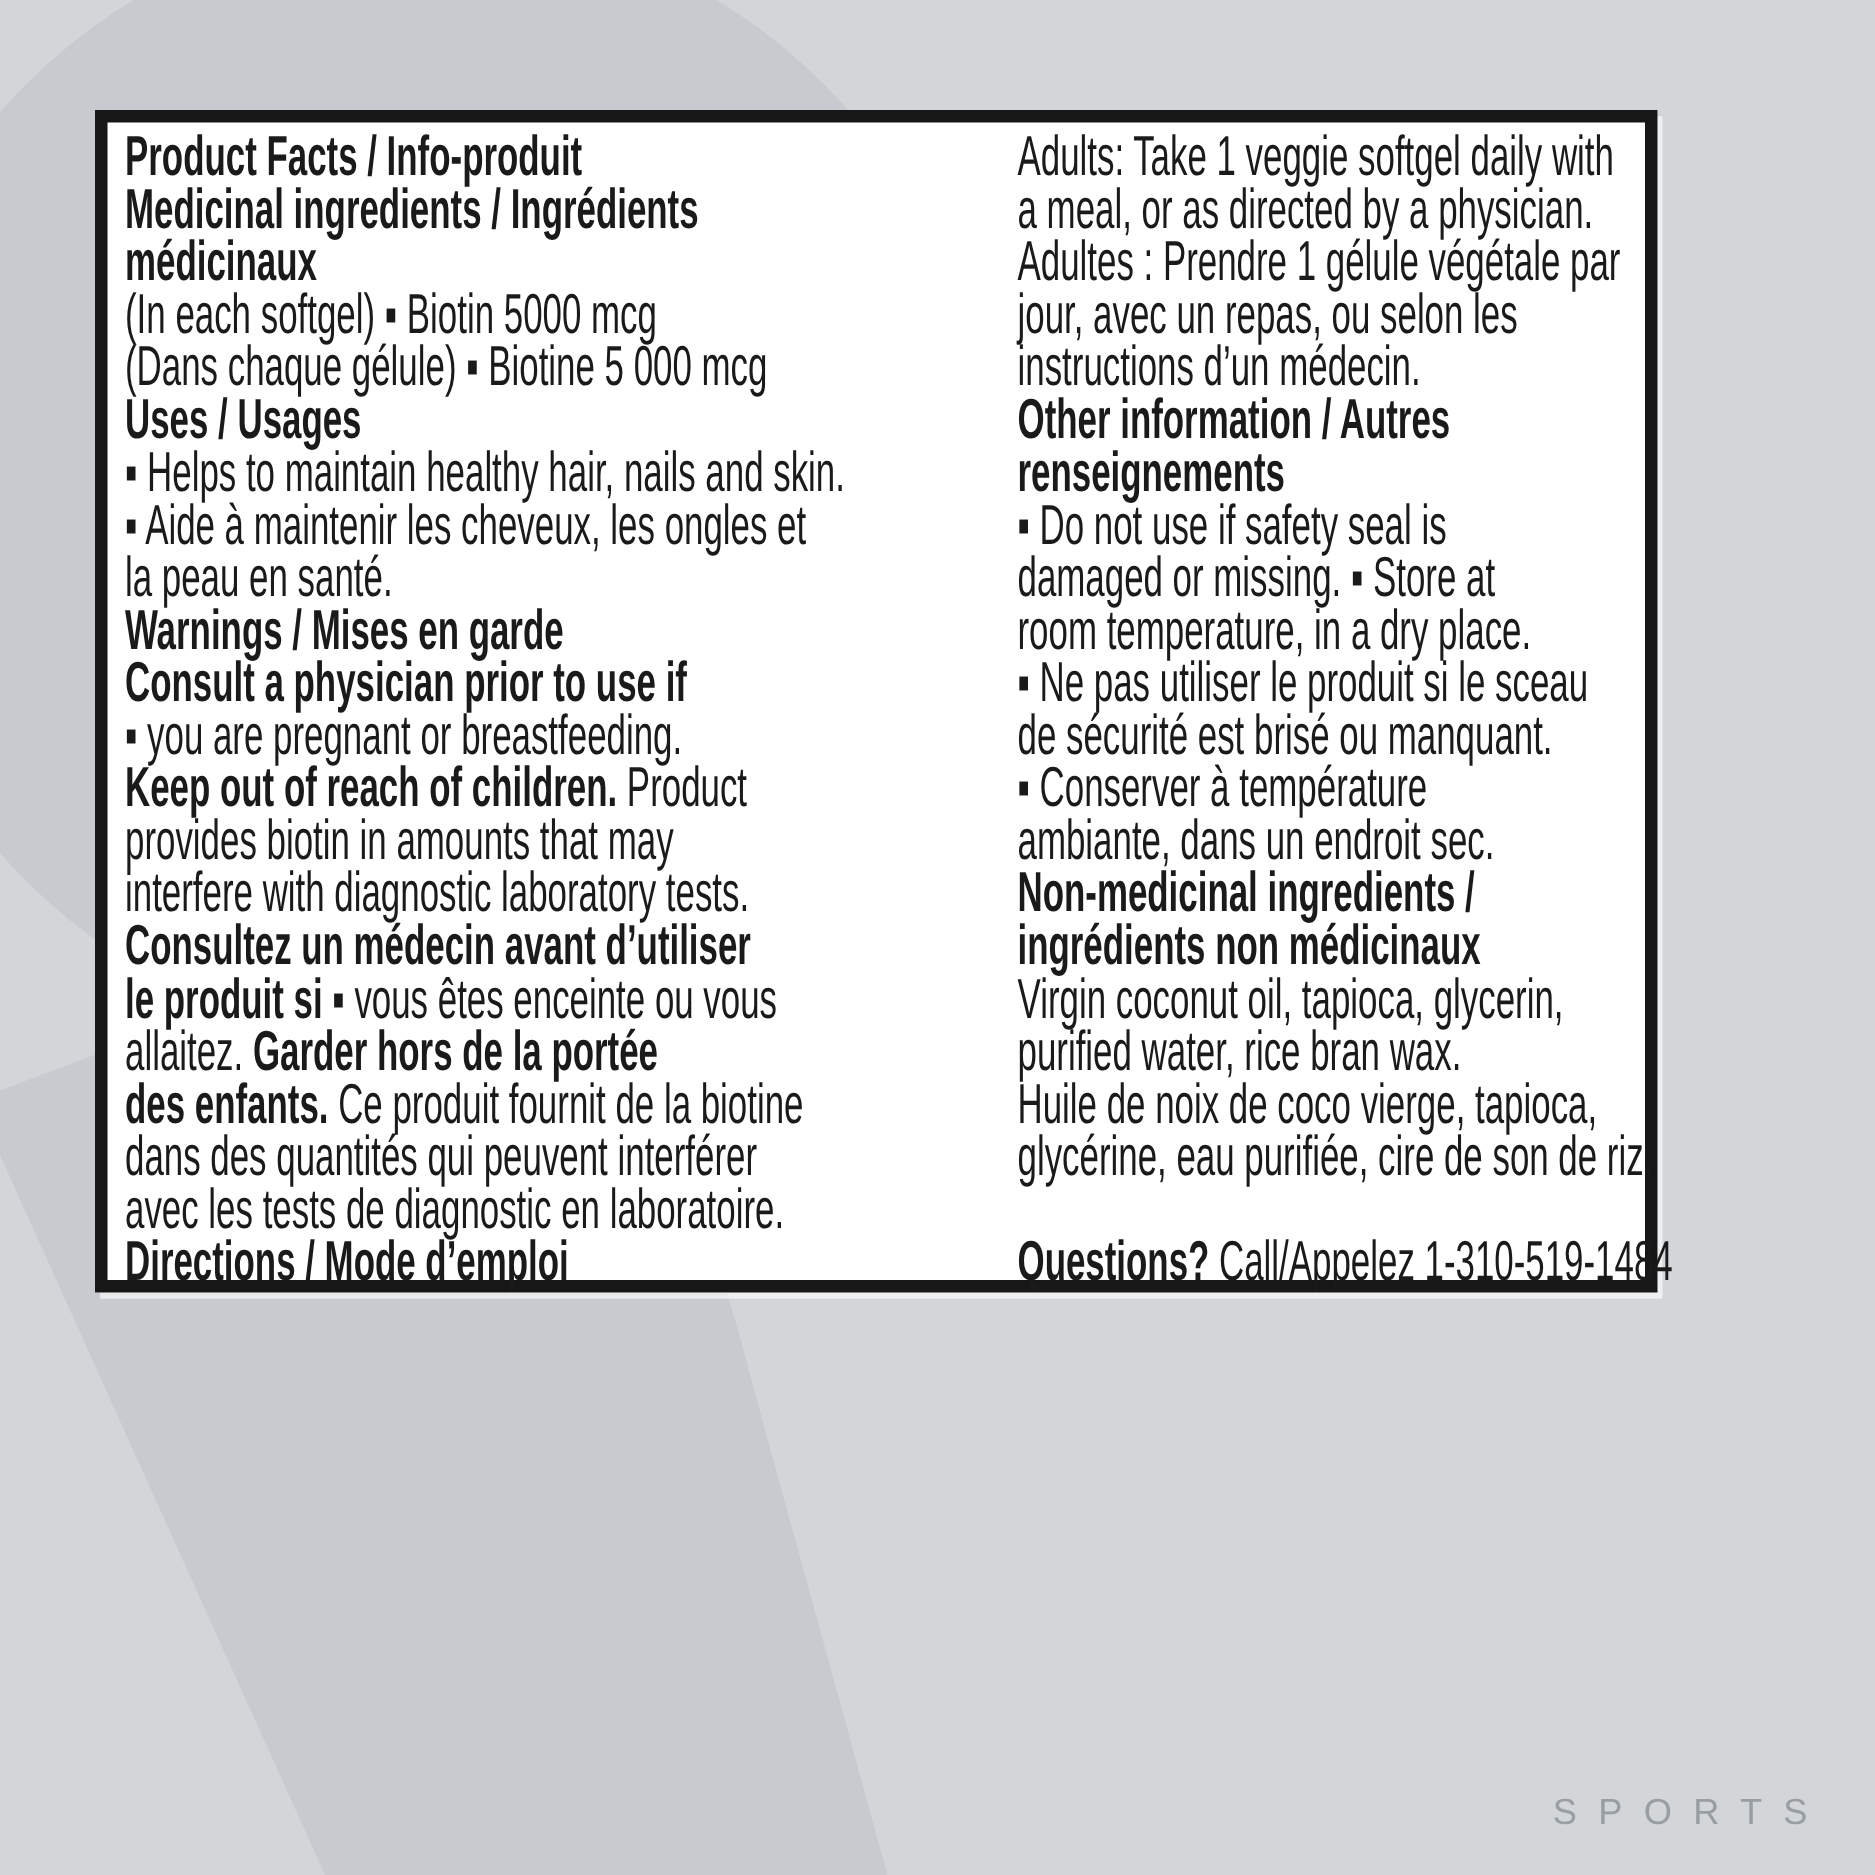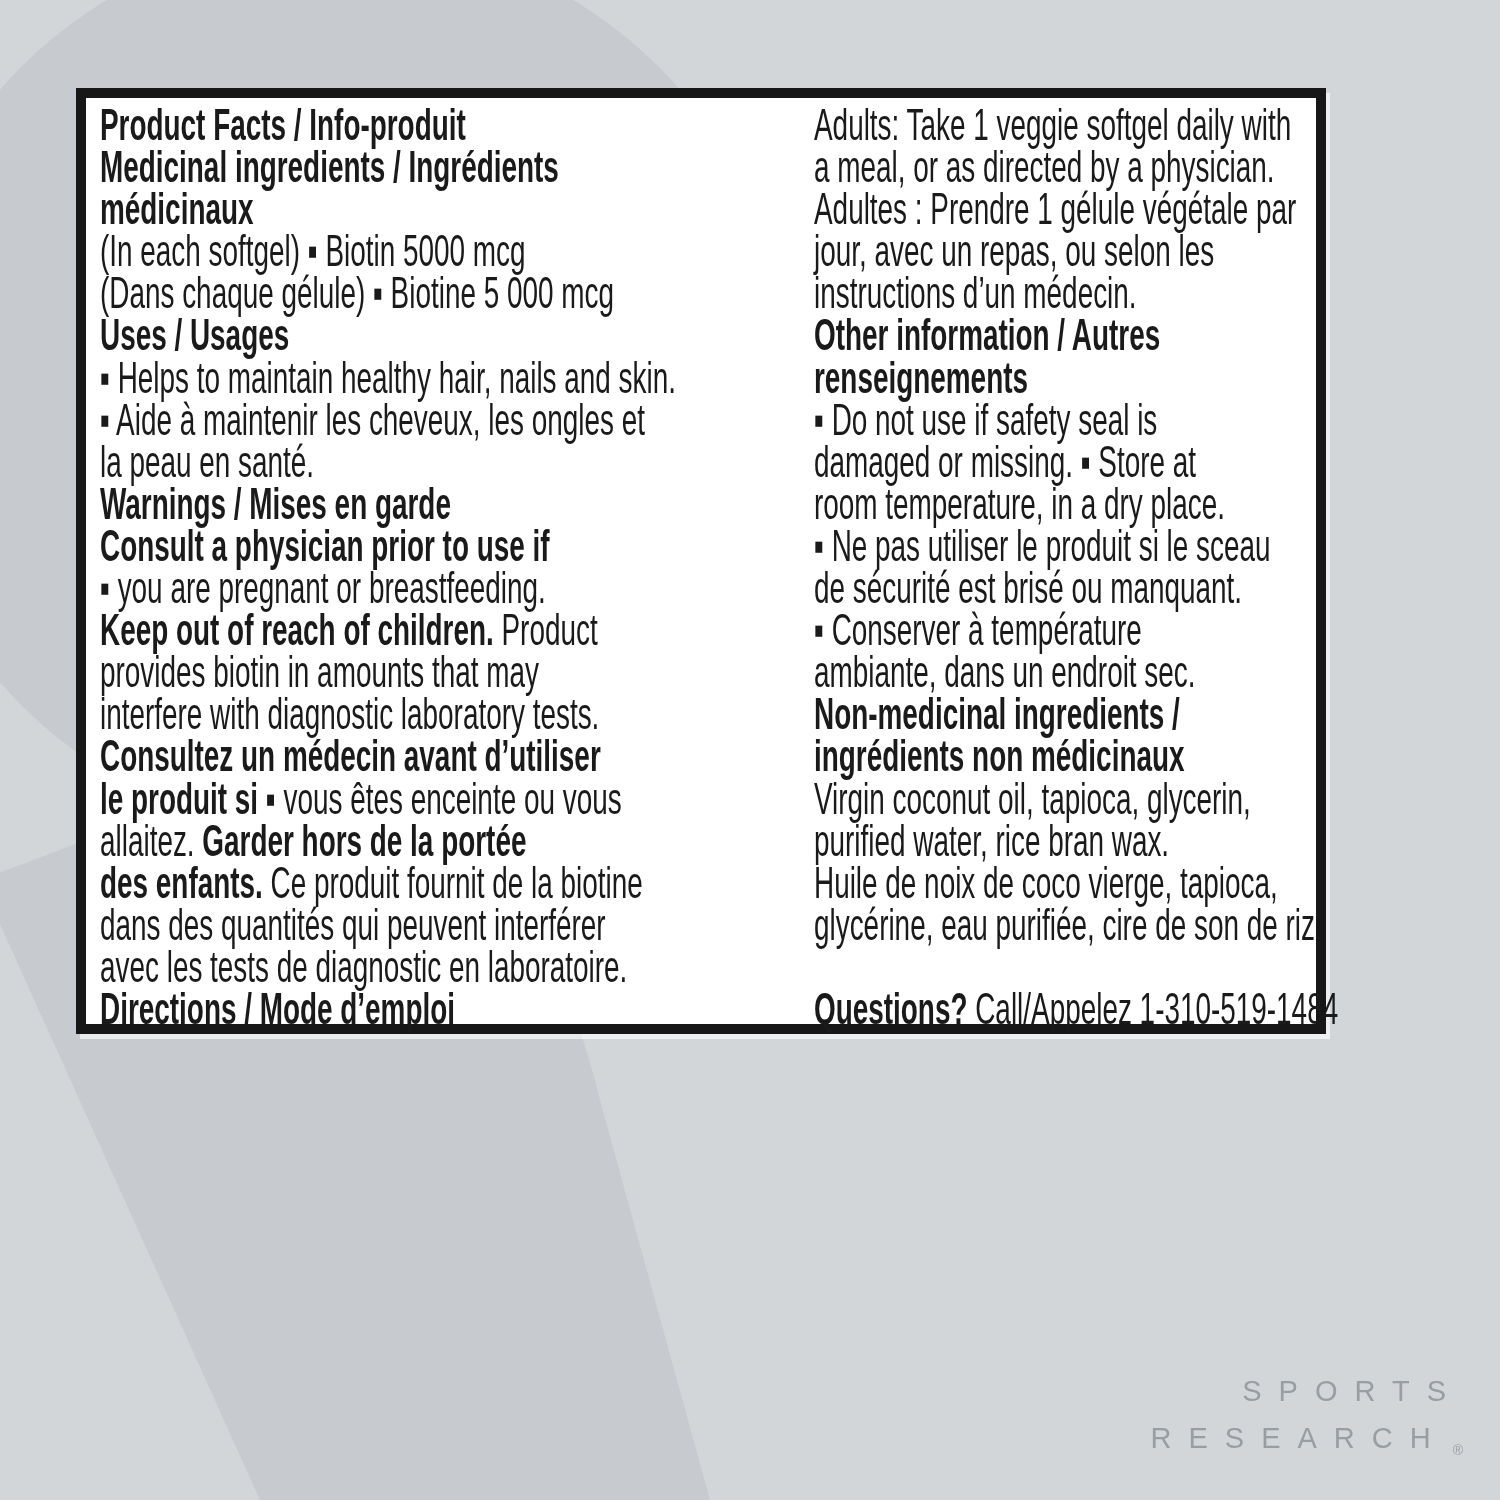--- a/index.html
+++ b/index.html
@@ -88,16 +88,15 @@
         <div class="line"><span class="seg">purified water, rice bran wax.</span></div>
         <div class="line"><span class="seg">Huile de noix de coco vierge, tapioca,</span></div>
         <div class="line"><span class="seg">glycérine, eau purifiée, cire de son de riz.</span></div>
         <div class="line"></div>
         <div class="line"><span class="seg b">Questions?</span><span class="seg"> Call/Appelez 1-310-519-1484</span></div>
       </div>
   </div>
 
   <div class="brand" style="color: rgb(153, 158, 163); margin-top: 21px;">
     <div class="brand-line">SPORTS</div>
-    <div class="brand-line"><span>RESEARCH</span><span class="rmark">®</span></div>
   </div>
 
 </div>
 
 </body></html>

